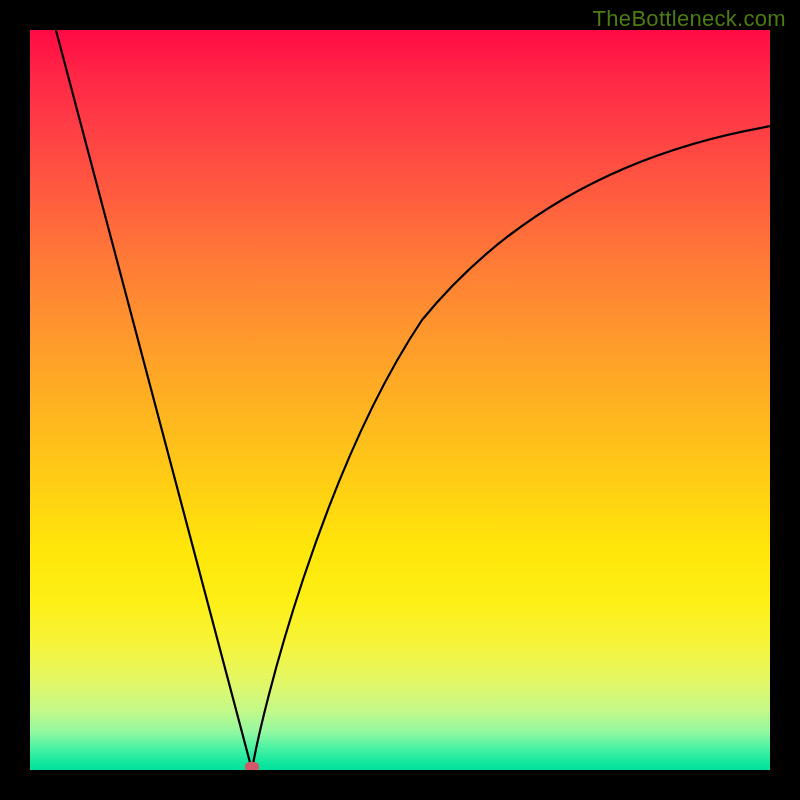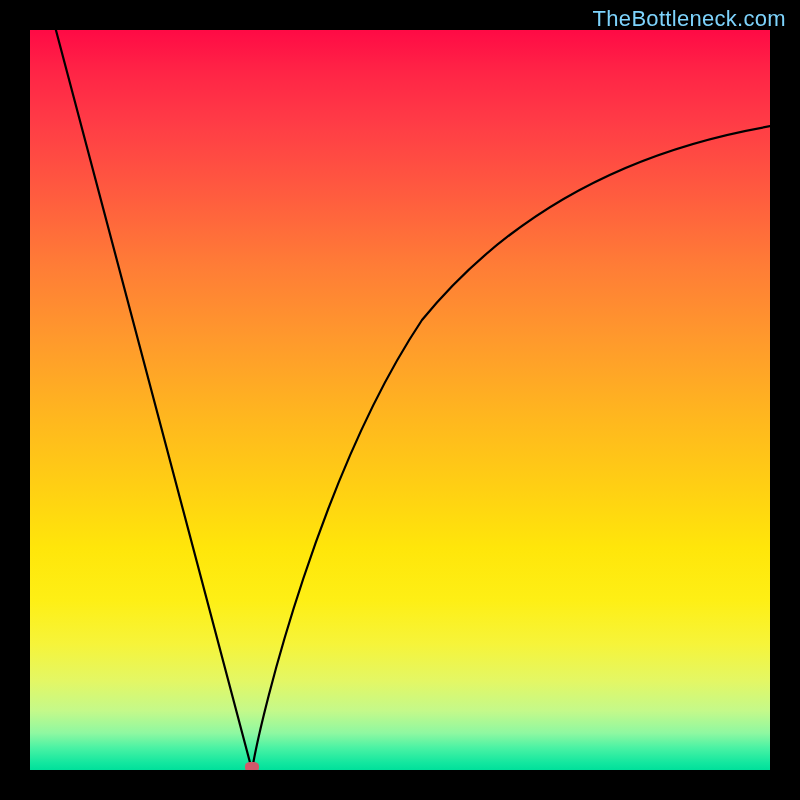--- a/index.html
+++ b/index.html
@@ -48,21 +48,21 @@
       #8ff8a1 95%,
       #4af2a4 97%,
       #13e79f 99%,
       #00e09b 100%
     );
   }
   .watermark {
     position: absolute;
     top: 6px;
     right: 14px;
-    color: #7dd3fc;
+    color: #4d7c0f;
     font-size: 22px;
     font-weight: 500;
     letter-spacing: 0.3px;
     user-select: none;
   }
   svg.curve {
     position: absolute;
     inset: 0;
   }
   .marker {

